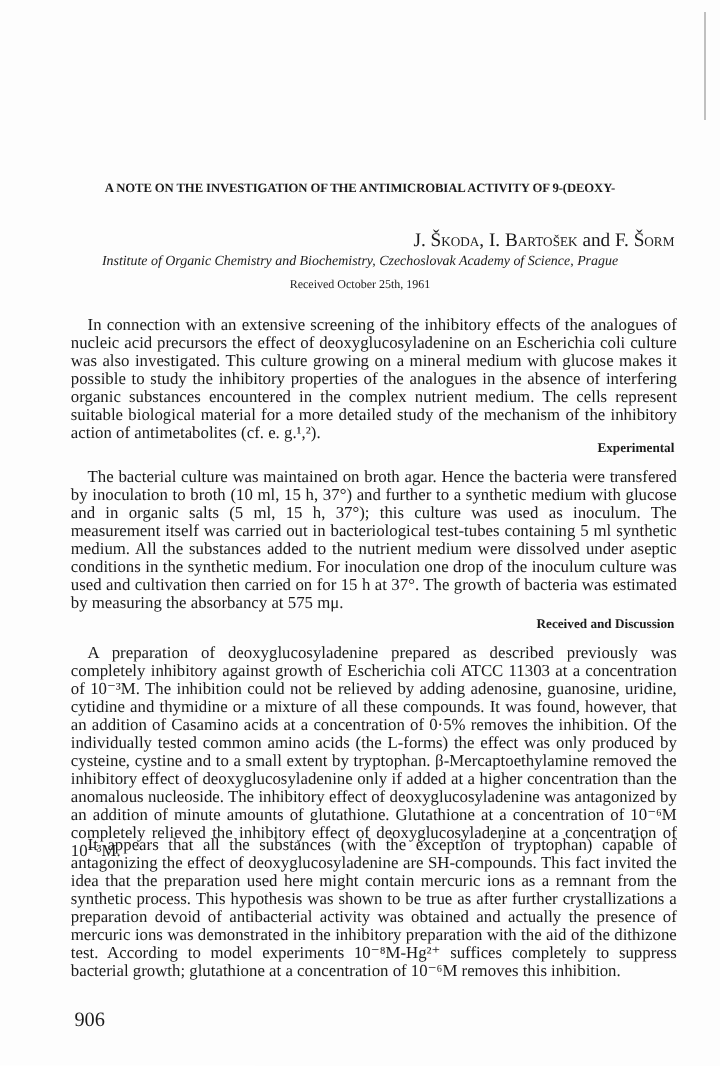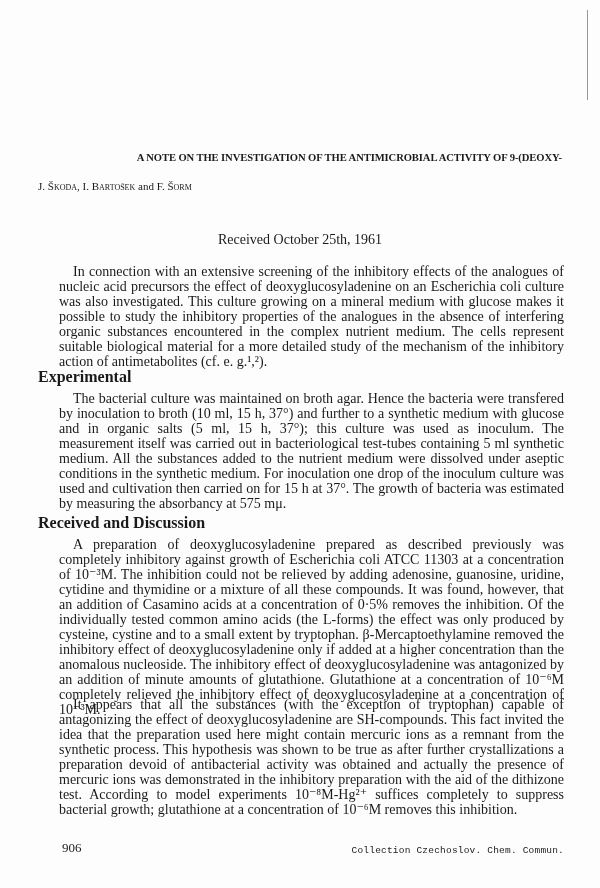--- a/index.html
+++ b/index.html
@@ -4,57 +4,57 @@
   <style>
     html, body { margin: 0; padding: 0; }
     body {
       width: 600px; height: 888px; background: #ffffff; position: relative; overflow: hidden;
       font-family: "Liberation Serif", "DejaVu Serif", serif; color: #1a1a1a;
     }
     .page { position: absolute; left: 0; top: 0; width: 600px; height: 888px; background: #fdfdfd; }
     .edge-line { position: absolute; right: 12px; top: 10px; width: 1px; height: 90px; background: #555; opacity: .6; }
     .title {
       position: absolute; left: 38px; width: 524px; top: 150px;
-      text-align: right; font-weight: bold; font-size: 10.6px; line-height: 15px; letter-spacing: -0.1px;
+      text-align: center; font-weight: bold; font-size: 10.6px; line-height: 15px; letter-spacing: -0.1px;
     }
-    .authors { position: absolute; left: 38px; width: 524px; top: 180px; text-align: left; font-size: 11px; }
+    .authors { position: absolute; left: 38px; width: 524px; top: 192px; text-align: right; font-size: 16px; }
     .sc { font-variant: small-caps; }
     .affiliation { position: absolute; left: 38px; width: 524px; top: 211px; text-align: center; font-size: 11.6px; font-style: italic; }
-    .received { position: absolute; left: 38px; width: 524px; top: 232px; text-align: center; font-size: 14px; }
+    .received { position: absolute; left: 38px; width: 524px; top: 232px; text-align: center; font-size: 10px; }
     .para {
       position: absolute; left: 59px; width: 505px; font-size: 14px; line-height: 15px;
       text-align: justify; text-indent: 14px; margin: 0;
     }
-    .heading { position: absolute; left: 38px; width: 524px; text-align: left; font-weight: bold; font-size: 16px; }
-    .footer-page { position: absolute; left: 62px; top: 840px; font-size: 13px; }
+    .heading { position: absolute; left: 38px; width: 524px; text-align: right; font-weight: bold; font-size: 11px; }
+    .footer-page { position: absolute; left: 62px; top: 840px; font-size: 17px; }
     .footer-journal { position: absolute; right: 36px; top: 845px; font-family: "Liberation Mono", "DejaVu Sans Mono", monospace; font-size: 9.5px; letter-spacing: 0.2px; }
   </style>
 </head>
 <body>
 
 <div class="page">
   <div class="edge-line"></div>
 
   <div class="title">
     <div>A NOTE ON THE INVESTIGATION OF THE ANTIMICROBIAL ACTIVITY OF 9-(DEOXY-</div>
   </div>
 
   <div class="authors">
     <span class="sc">J. Škoda</span>,
     <span class="sc">I. Bartošek</span>
     <span>and</span>
     <span class="sc">F. Šorm</span>
   </div>
 
+  <div class="affiliation">Institute of Organic Chemistry and Biochemistry, Czechoslovak Academy of Science, Prague</div>
   <div class="received">Received October 25th, 1961</div>
 
   <p class="para" style="top:264px;">In connection with an extensive screening of the inhibitory effects of the analogues of nucleic acid precursors the effect of deoxyglucosyladenine on an Escherichia coli culture was also investigated. This culture growing on a mineral medium with glucose makes it possible to study the inhibitory properties of the analogues in the absence of interfering organic substances encountered in the complex nutrient medium. The cells represent suitable biological material for a more detailed study of the mechanism of the inhibitory action of antimetabolites (cf. e. g.¹,²).</p>
 
   <div class="heading" style="top:368px;">Experimental</div>
   <p class="para" style="top:391px;">The bacterial culture was maintained on broth agar. Hence the bacteria were transfered by inoculation to broth (10 ml, 15 h, 37°) and further to a synthetic medium with glucose and in organic salts (5 ml, 15 h, 37°); this culture was used as inoculum. The measurement itself was carried out in bacteriological test-tubes containing 5 ml synthetic medium. All the substances added to the nutrient medium were dissolved under aseptic conditions in the synthetic medium. For inoculation one drop of the inoculum culture was used and cultivation then carried on for 15 h at 37°. The growth of bacteria was estimated by measuring the absorbancy at 575 mμ.</p>
 
   <div class="heading" style="top:514px;">Received and Discussion</div>
   <p class="para" style="top:537px;">A preparation of deoxyglucosyladenine prepared as described previously was completely inhibitory against growth of Escherichia coli ATCC 11303 at a concentration of 10⁻³M. The inhibition could not be relieved by adding adenosine, guanosine, uridine, cytidine and thymidine or a mixture of all these compounds. It was found, however, that an addition of Casamino acids at a concentration of 0·5% removes the inhibition. Of the individually tested common amino acids (the L-forms) the effect was only produced by cysteine, cystine and to a small extent by tryptophan. β-Mercaptoethylamine removed the inhibitory effect of deoxyglucosyladenine only if added at a higher concentration than the anomalous nucleoside. The inhibitory effect of deoxyglucosyladenine was antagonized by an addition of minute amounts of glutathione. Glutathione at a concentration of 10⁻⁶M completely relieved the inhibitory effect of deoxyglucosyladenine at a concentration of 10⁻³M.</p>
   <p class="para" style="top:697px;">It appears that all the substances (with the exception of tryptophan) capable of antagonizing the effect of deoxyglucosyladenine are SH-compounds. This fact invited the idea that the preparation used here might contain mercuric ions as a remnant from the synthetic process. This hypothesis was shown to be true as after further crystallizations a preparation devoid of antibacterial activity was obtained and actually the presence of mercuric ions was demonstrated in the inhibitory preparation with the aid of the dithizone test. According to model experiments 10⁻⁸M-Hg²⁺ suffices completely to suppress bacterial growth; glutathione at a concentration of 10⁻⁶M removes this inhibition.</p>
 
   <div class="footer-page">906</div>
-  <div class="footer-journal">Collection Czechoslov. Chem. Commun.</div>
 </div>
 
 </body></html>

